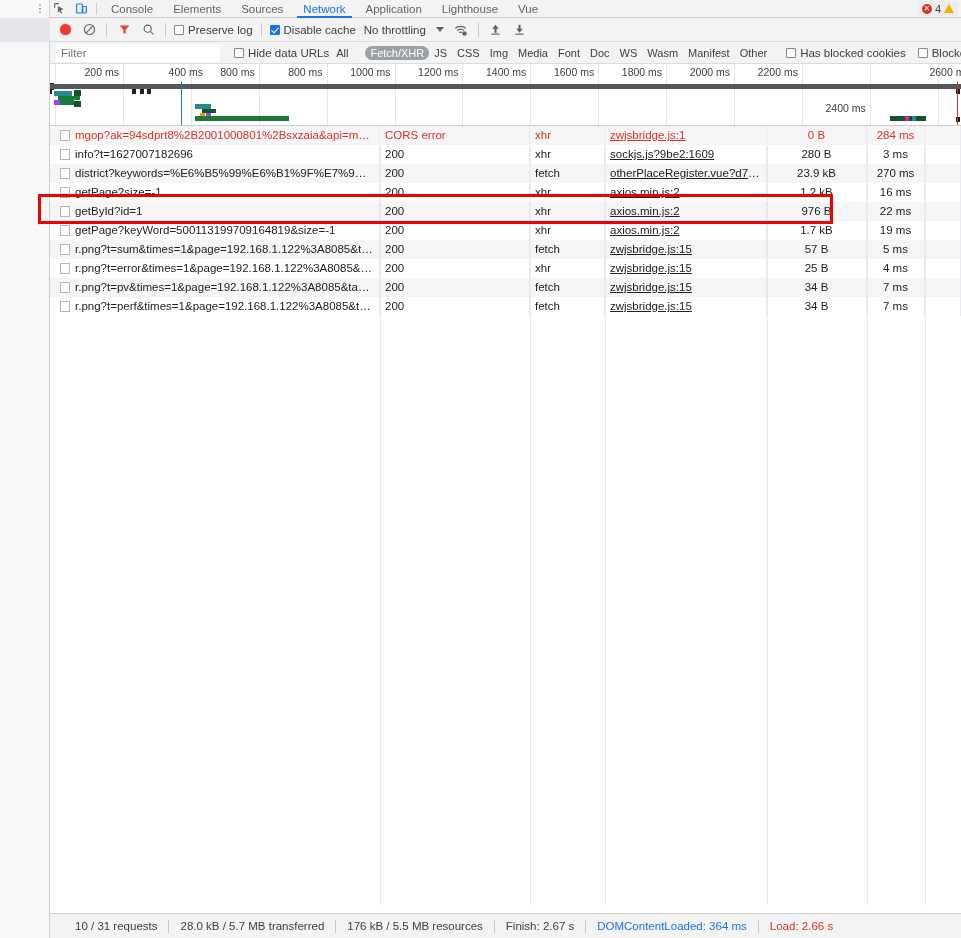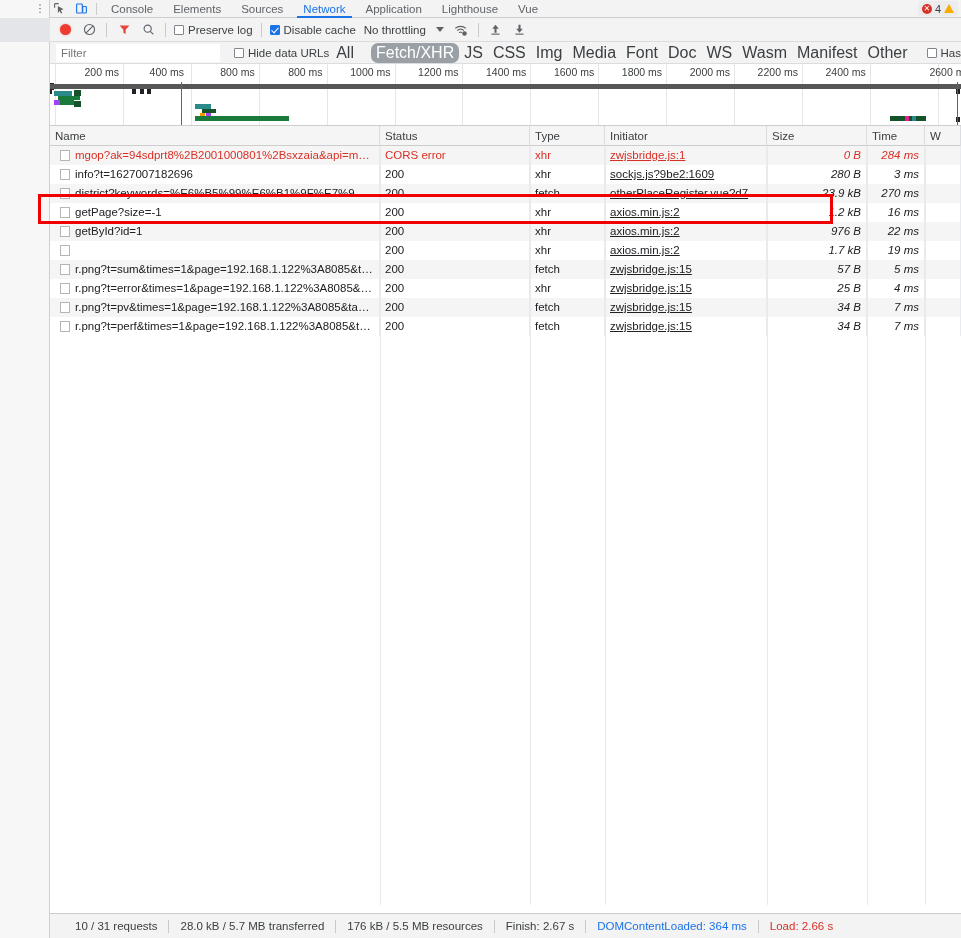--- a/index.html
+++ b/index.html
@@ -226,21 +226,21 @@
     box-sizing: border-box;
     font-family: "Liberation Sans", sans-serif;
     outline: none;
   }
   .fb-sep {
     width: 1px; height: 14px;
     background: #c9c9c9;
     margin: 0 6px;
   }
   .type-chip {
-    font-size: 16px;
+    font-size: 11px;
     color: #3c4043;
     padding: 1px 5px;
     border-radius: 7px;
     cursor: pointer;
     white-space: nowrap;
   }
   .type-chip.active {
     background: #9aa0a6;
     color: #ffffff;
   }
@@ -368,21 +368,21 @@
     border: 1px solid #b5b5b5;
     background: #fff;
     box-sizing: border-box;
     flex: none;
   }
   .name-text {
     overflow: hidden;
     text-overflow: ellipsis;
     white-space: nowrap;
   }
-  .td.num { text-align: right; font-style: italic; }
+  .td.num { text-align: center; }
   .td.err, .err-text { color: #d93025; }
   .link {
     color: #202124;
     text-decoration: underline;
     cursor: pointer;
   }
   .link.err { color: #d93025; }
   .col-fill {
     position: absolute;
     top: 20px;
@@ -547,41 +547,41 @@
         <span class="cbx"></span>
         <span class="cb-label">Blocked Requests</span>
       </div>
     </div>
 
     <div class="overview">
       <div id="ticks-holder">
           <div class="tick" style="left: 72.9px;"></div>
           <div class="tick-label" style="left: 72.9px;">200 ms</div>
           <div class="tick" style="left: 140.8px;"></div>
-          <div class="tick-label" style="left: 138px;">400 ms</div>
+          <div class="tick-label" style="left: 157px;">400 ms</div>
           <div class="tick" style="left: 208.7px;"></div>
           <div class="tick-label" style="left: 208.7px;">800 ms</div>
           <div class="tick" style="left: 276.6px;"></div>
           <div class="tick-label" style="left: 276.6px;">800 ms</div>
           <div class="tick" style="left: 344.5px;"></div>
           <div class="tick-label" style="left: 344.5px;">1000 ms</div>
           <div class="tick" style="left: 412.4px;"></div>
           <div class="tick-label" style="left: 412.4px;">1200 ms</div>
           <div class="tick" style="left: 480.3px;"></div>
           <div class="tick-label" style="left: 480.3px;">1400 ms</div>
           <div class="tick" style="left: 548.2px;"></div>
           <div class="tick-label" style="left: 548.2px;">1600 ms</div>
           <div class="tick" style="left: 616.1px;"></div>
           <div class="tick-label" style="left: 616.1px;">1800 ms</div>
           <div class="tick" style="left: 684px;"></div>
           <div class="tick-label" style="left: 684px;">2000 ms</div>
           <div class="tick" style="left: 751.9px;"></div>
           <div class="tick-label" style="left: 751.9px;">2200 ms</div>
           <div class="tick" style="left: 819.8px;"></div>
-          <div class="tick-label" style="left: 819.8px;">2400 ms</div>
+          <div class="tick-label" style="left: 819.8px; margin-top: 36px;">2400 ms</div>
           <div class="tick" style="left: 887.7px;"></div>
           <div class="tick-label" style="left: 887.7px; margin-left: 36px;">2600 ms</div>
           <div class="tick" style="left: 5px;"></div>
         </div>
       <div class="band-start"></div>
       <div class="timeline-band"></div>
 
       <div class="reqbar teal" style="left:4px;  top:27px; width:18px; height:5px;"></div>
       <div class="reqbar" style="left:8px;  top:32px; width:22px; height:4px;"></div>
       <div class="reqbar purple" style="left:4px;  top:36px; width:6px;  height:5px;"></div>
@@ -603,29 +603,20 @@
       <div class="reqbar pink" style="left:855px; top:52px; width:4px;  height:5px;"></div>
       <div class="reqbar teal" style="left:862px; top:52px; width:4px;  height:5px;"></div>
       <div class="reqbar black" style="left:906px; top:25px; width:4px;  height:5px;"></div>
       <div class="reqbar black" style="left:906px; top:53px; width:4px;  height:5px;"></div>
 
       <div class="ev-blue" style="left:131px;"></div>
       <div class="ev-red" style="left:907px;"></div>
     </div>
 
     <div class="table-wrap">
-      <div class="thead" id="thead">
-          <div class="th" style="width: 330px;">Name</div>
-          <div class="th" style="width: 150px;">Status</div>
-          <div class="th" style="width: 75px;">Type</div>
-          <div class="th" style="width: 162px;">Initiator</div>
-          <div class="th" style="width: 100px;">Size</div>
-          <div class="th" style="width: 58px;">Time</div>
-          <div class="th" style="width: 36px;">W</div>
-        </div>
       <div class="tbody" id="tbody">
           <div class="trow">
             <div class="td name err" style="width: 330px;">
               <span class="reqicon"></span>
               <span class="name-text err-text">mgop?ak=94sdprt8%2B2001000801%2Bsxzaia&amp;api=mgop.go...</span>
             </div>
             <div class="td err" style="width: 150px;">CORS error</div>
             <div class="td err" style="width: 75px;">xhr</div>
             <div class="td" style="width: 162px;"><span class="link err">zwjsbridge.js:1</span></div>
             <div class="td num err" style="width: 100px;">0 B</div>
@@ -676,20 +667,21 @@
             <div class="td" style="width: 150px;">200</div>
             <div class="td" style="width: 75px;">xhr</div>
             <div class="td" style="width: 162px;"><span class="link">axios.min.js:2</span></div>
             <div class="td num" style="width: 100px;">976 B</div>
             <div class="td num" style="width: 58px;">22 ms</div>
             <div class="td" style="width: 36px;"></div>
           </div>
           <div class="trow">
             <div class="td name" style="width: 330px;">
               <span class="reqicon"></span>
+              <span class="name-text">getPage?keyWord=500113199709164819&amp;size=-1</span>
             </div>
             <div class="td" style="width: 150px;">200</div>
             <div class="td" style="width: 75px;">xhr</div>
             <div class="td" style="width: 162px;"><span class="link">axios.min.js:2</span></div>
             <div class="td num" style="width: 100px;">1.7 kB</div>
             <div class="td num" style="width: 58px;">19 ms</div>
             <div class="td" style="width: 36px;"></div>
           </div>
           <div class="trow">
             <div class="td name" style="width: 330px;">

